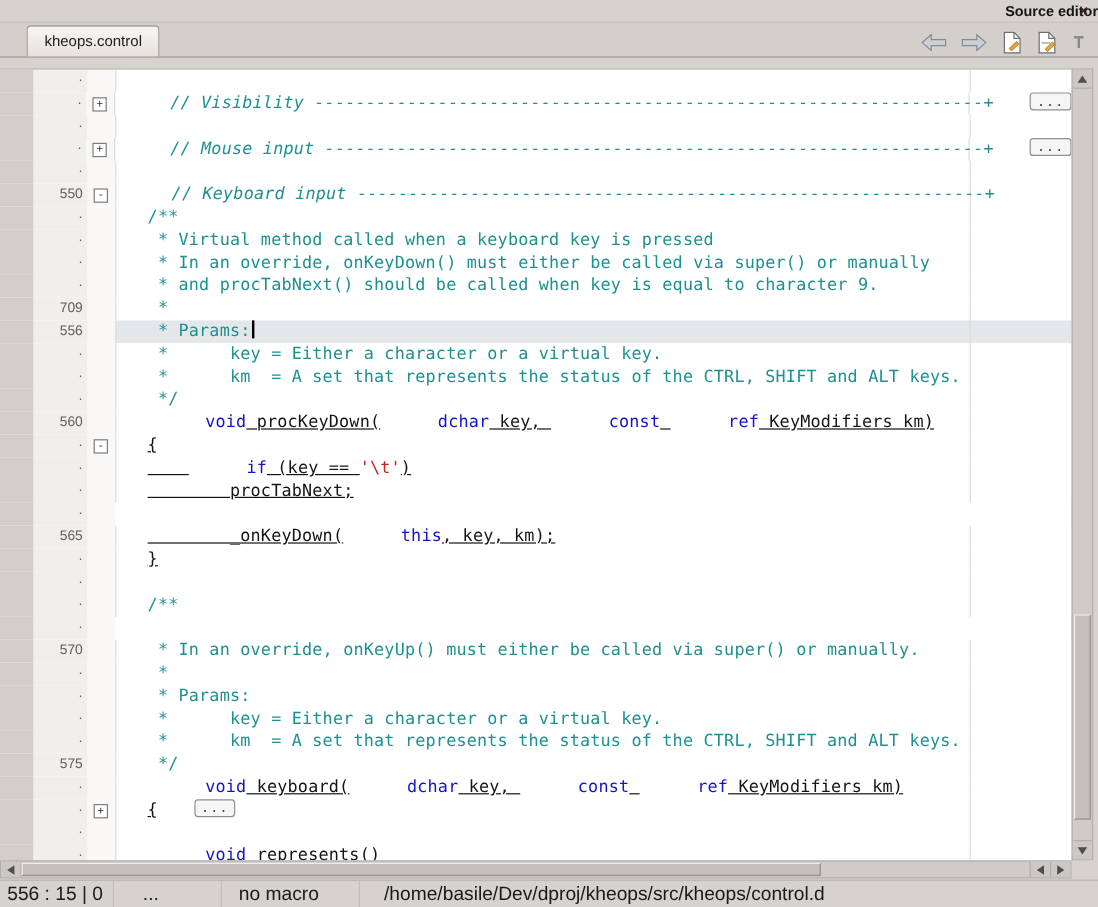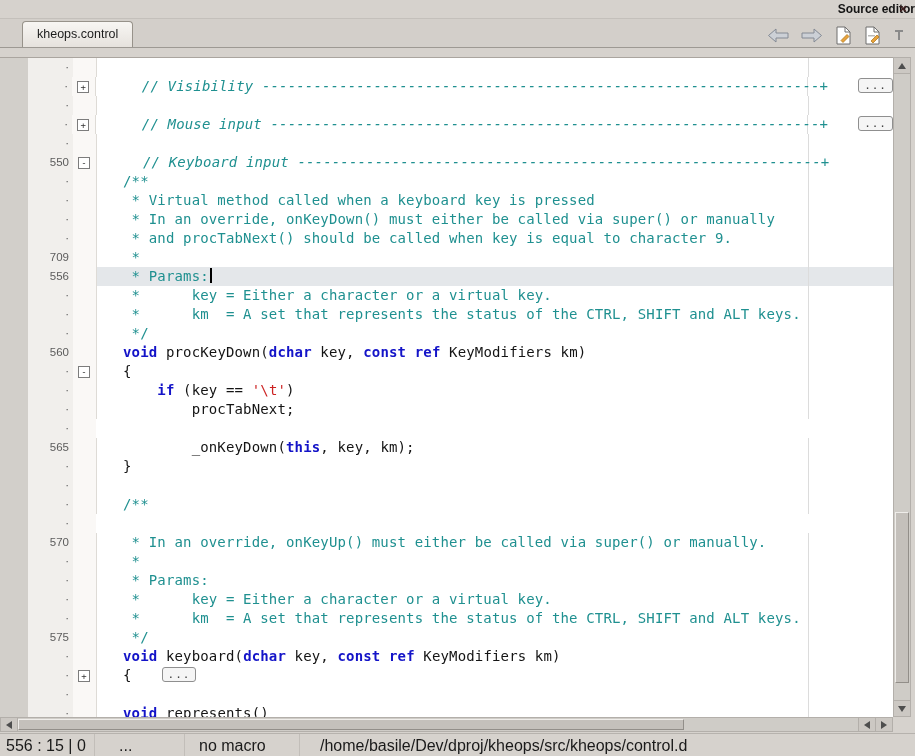--- a/index.html
+++ b/index.html
@@ -60,23 +60,23 @@
     padding-left:26px;border-left:1px solid #dedbd6;
     font-family:"DejaVu Sans Mono",monospace;font-size:14px;letter-spacing:.15px;
     line-height:19px;color:#141414;
     background-color:#fff;
     background-image:linear-gradient(var(--ruler,#dcdcdc),var(--ruler,#dcdcdc));
     background-repeat:no-repeat;background-position:711px 0;background-size:1px 100%;
   }
   .row.current .c-text{background-color:var(--curline,#e4e7ea);}
   .cm{color:var(--c-comment,#1f9090);}
   .cmh{color:var(--c-comment,#1f9090);font-style:italic;margin-left:20px;}
-  .kw{color:var(--c-keyword,#1414c8);font-weight:bold;}
+  .kw{color:var(--c-keyword,#1414c8);font-weight:normal;margin-left:48px;}
   .str{color:var(--c-string,#cc2222);}
-  .pl{color:#141414;}
+  .pl{color:#141414;text-decoration:underline;}
   .caret{
     display:inline-block;width:2px;height:15px;background:#000;
     vertical-align:-2px;margin-left:1px;
   }
   .foldellipsis{
     display:inline-block;margin-left:30px;padding:0 5px;
     border:1px solid #8f8f8f;border-radius:3px;background:#f5f5f5;
     color:#444;font:11px/13px "DejaVu Sans Mono",monospace;
     transform:translateY(-2px);letter-spacing:1px;
   }

